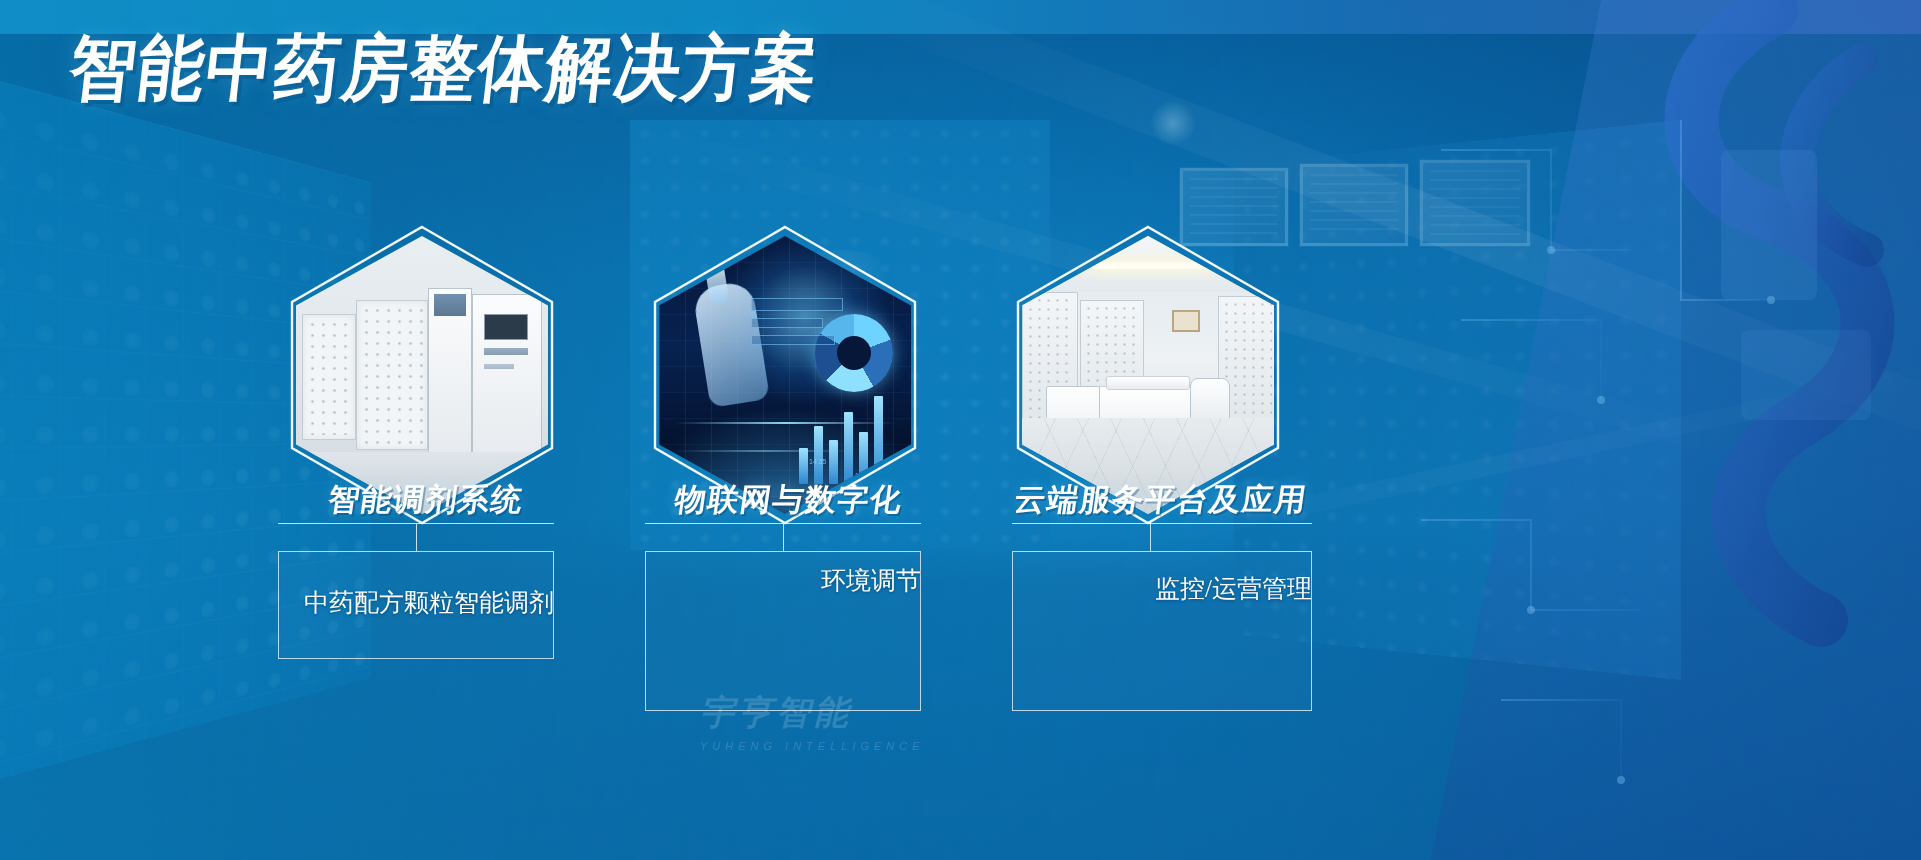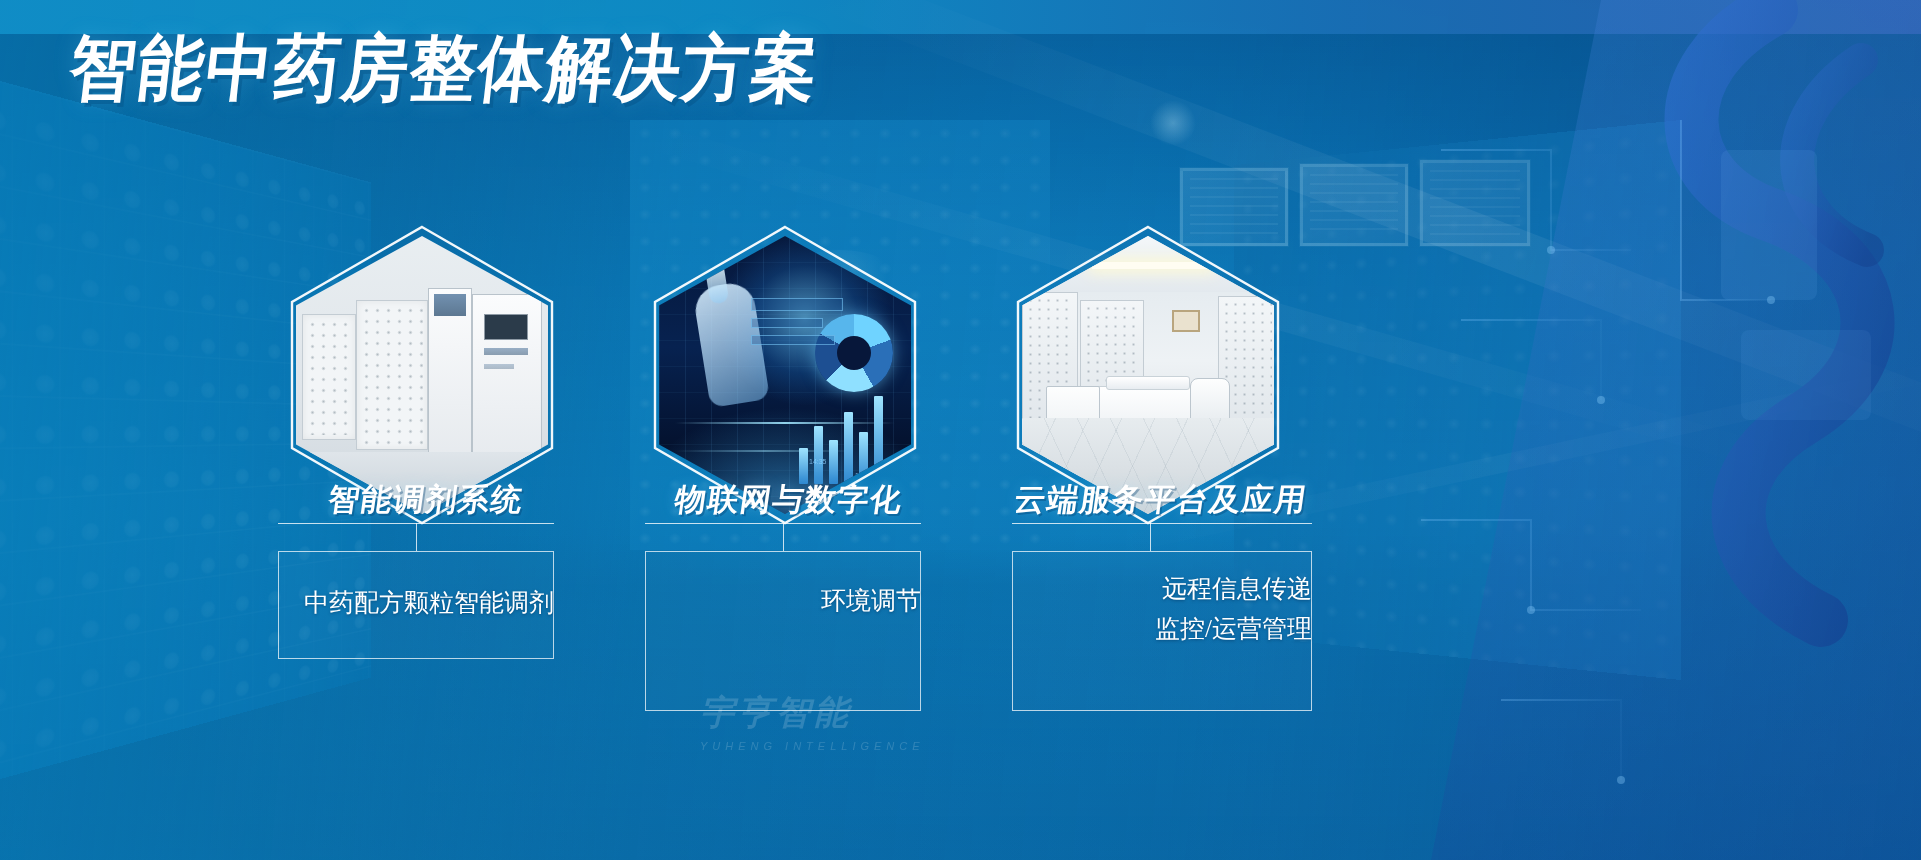--- a/index.html
+++ b/index.html
@@ -449,32 +449,31 @@
     <div class="stem" style="left:416px; top:523px; height:28px;"></div>
     <div class="cap-box" style="left:278px; top:551px; width:276px; height:108px;"></div>
     <div class="cap-list" style="left:278px; top:551px; width:276px; padding-top:32px;">中药配方颗粒智能调剂</div>
   </div>
 
   <div>
     <div class="cap-title" style="left:669px; top:479px; width:240px; text-align:center;">物联网与数字化</div>
     <div class="cap-rule" style="left:645px; top:523px; width:276px;"></div>
     <div class="stem" style="left:783px; top:523px; height:28px;"></div>
     <div class="cap-box" style="left:645px; top:551px; width:276px; height:160px;"></div>
-    <div class="cap-list" style="left:645px; top:551px; width:276px; padding-top:30px;">
+    <div class="cap-list" style="left:645px; top:551px; width:276px; padding-top:10px;">
       <div>环境调节</div>
     </div>
   </div>
 
   <div>
     <div class="cap-title" style="left:1002px; top:479px; width:318px; text-align:center;">云端服务平台及应用</div>
     <div class="cap-rule" style="left:1012px; top:523px; width:300px;"></div>
     <div class="stem" style="left:1150px; top:523px; height:28px;"></div>
     <div class="cap-box" style="left:1012px; top:551px; width:300px; height:160px;"></div>
     <div class="cap-list" style="left:1012px; top:551px; width:300px; padding-top:18px;">
-      <div>远程信息传递</div>
       <div>监控/运营管理</div>
     </div>
   </div>
 
   <div class="watermark">
     <span>宇亨智能</span>
     <small>YUHENG INTELLIGENCE</small>
   </div>
 
 </div>

